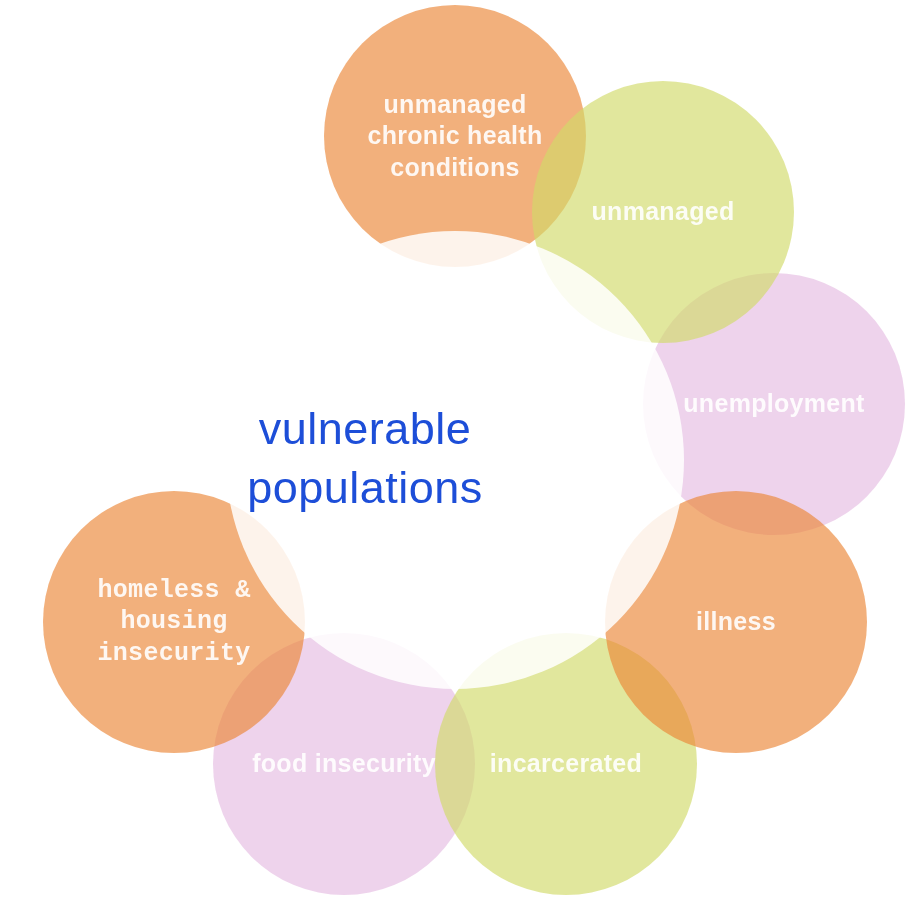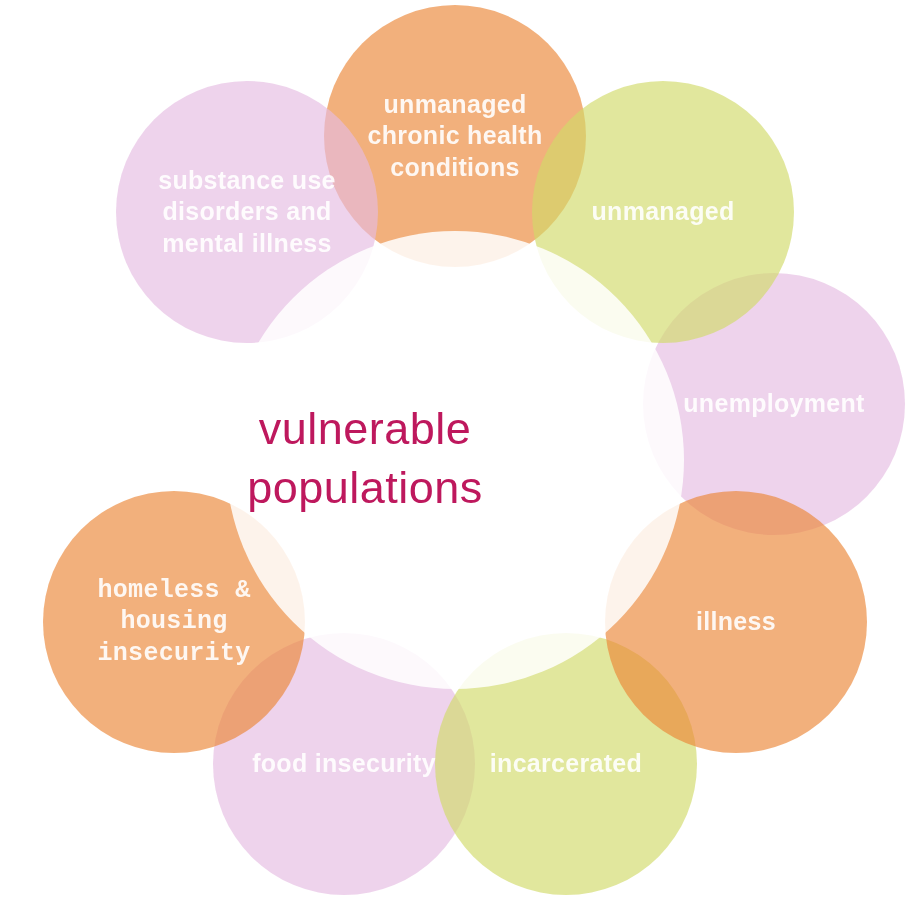--- a/index.html
+++ b/index.html
@@ -55,21 +55,21 @@
     border-radius: 50%;
     background: rgba(255,255,255,0.85);
   }
   .center-title {
     position: absolute;
     left: 0;
     top: 400px;
     width: 730px;
     text-align: center;
     white-space: pre-line;
-    color: #be185d;
+    color: #1d4ed8;
     font-size: 45px;
     font-weight: 500;
     line-height: 1.3;
     letter-spacing: 0.5px;
   }
 </style>
 </head>
 <body>
 
 <div class="canvas">
@@ -100,24 +100,19 @@
   <div class="circle c-orange pos-3">
     <span class="label">illness</span>
   </div>
 
   <div class="circle c-orange pos-6">
     <span class="label">homeless &amp;
 housing
 insecurity</span>
   </div>
 
-  <div class="circle c-purple pos-8">
-    <span class="label">substance use
-disorders and
-mental illness</span>
-  </div>
 
   <div class="center-disc"></div>
 
   <div class="center-title">vulnerable
 populations</div>
 
 </div>
 
 </body></html>

